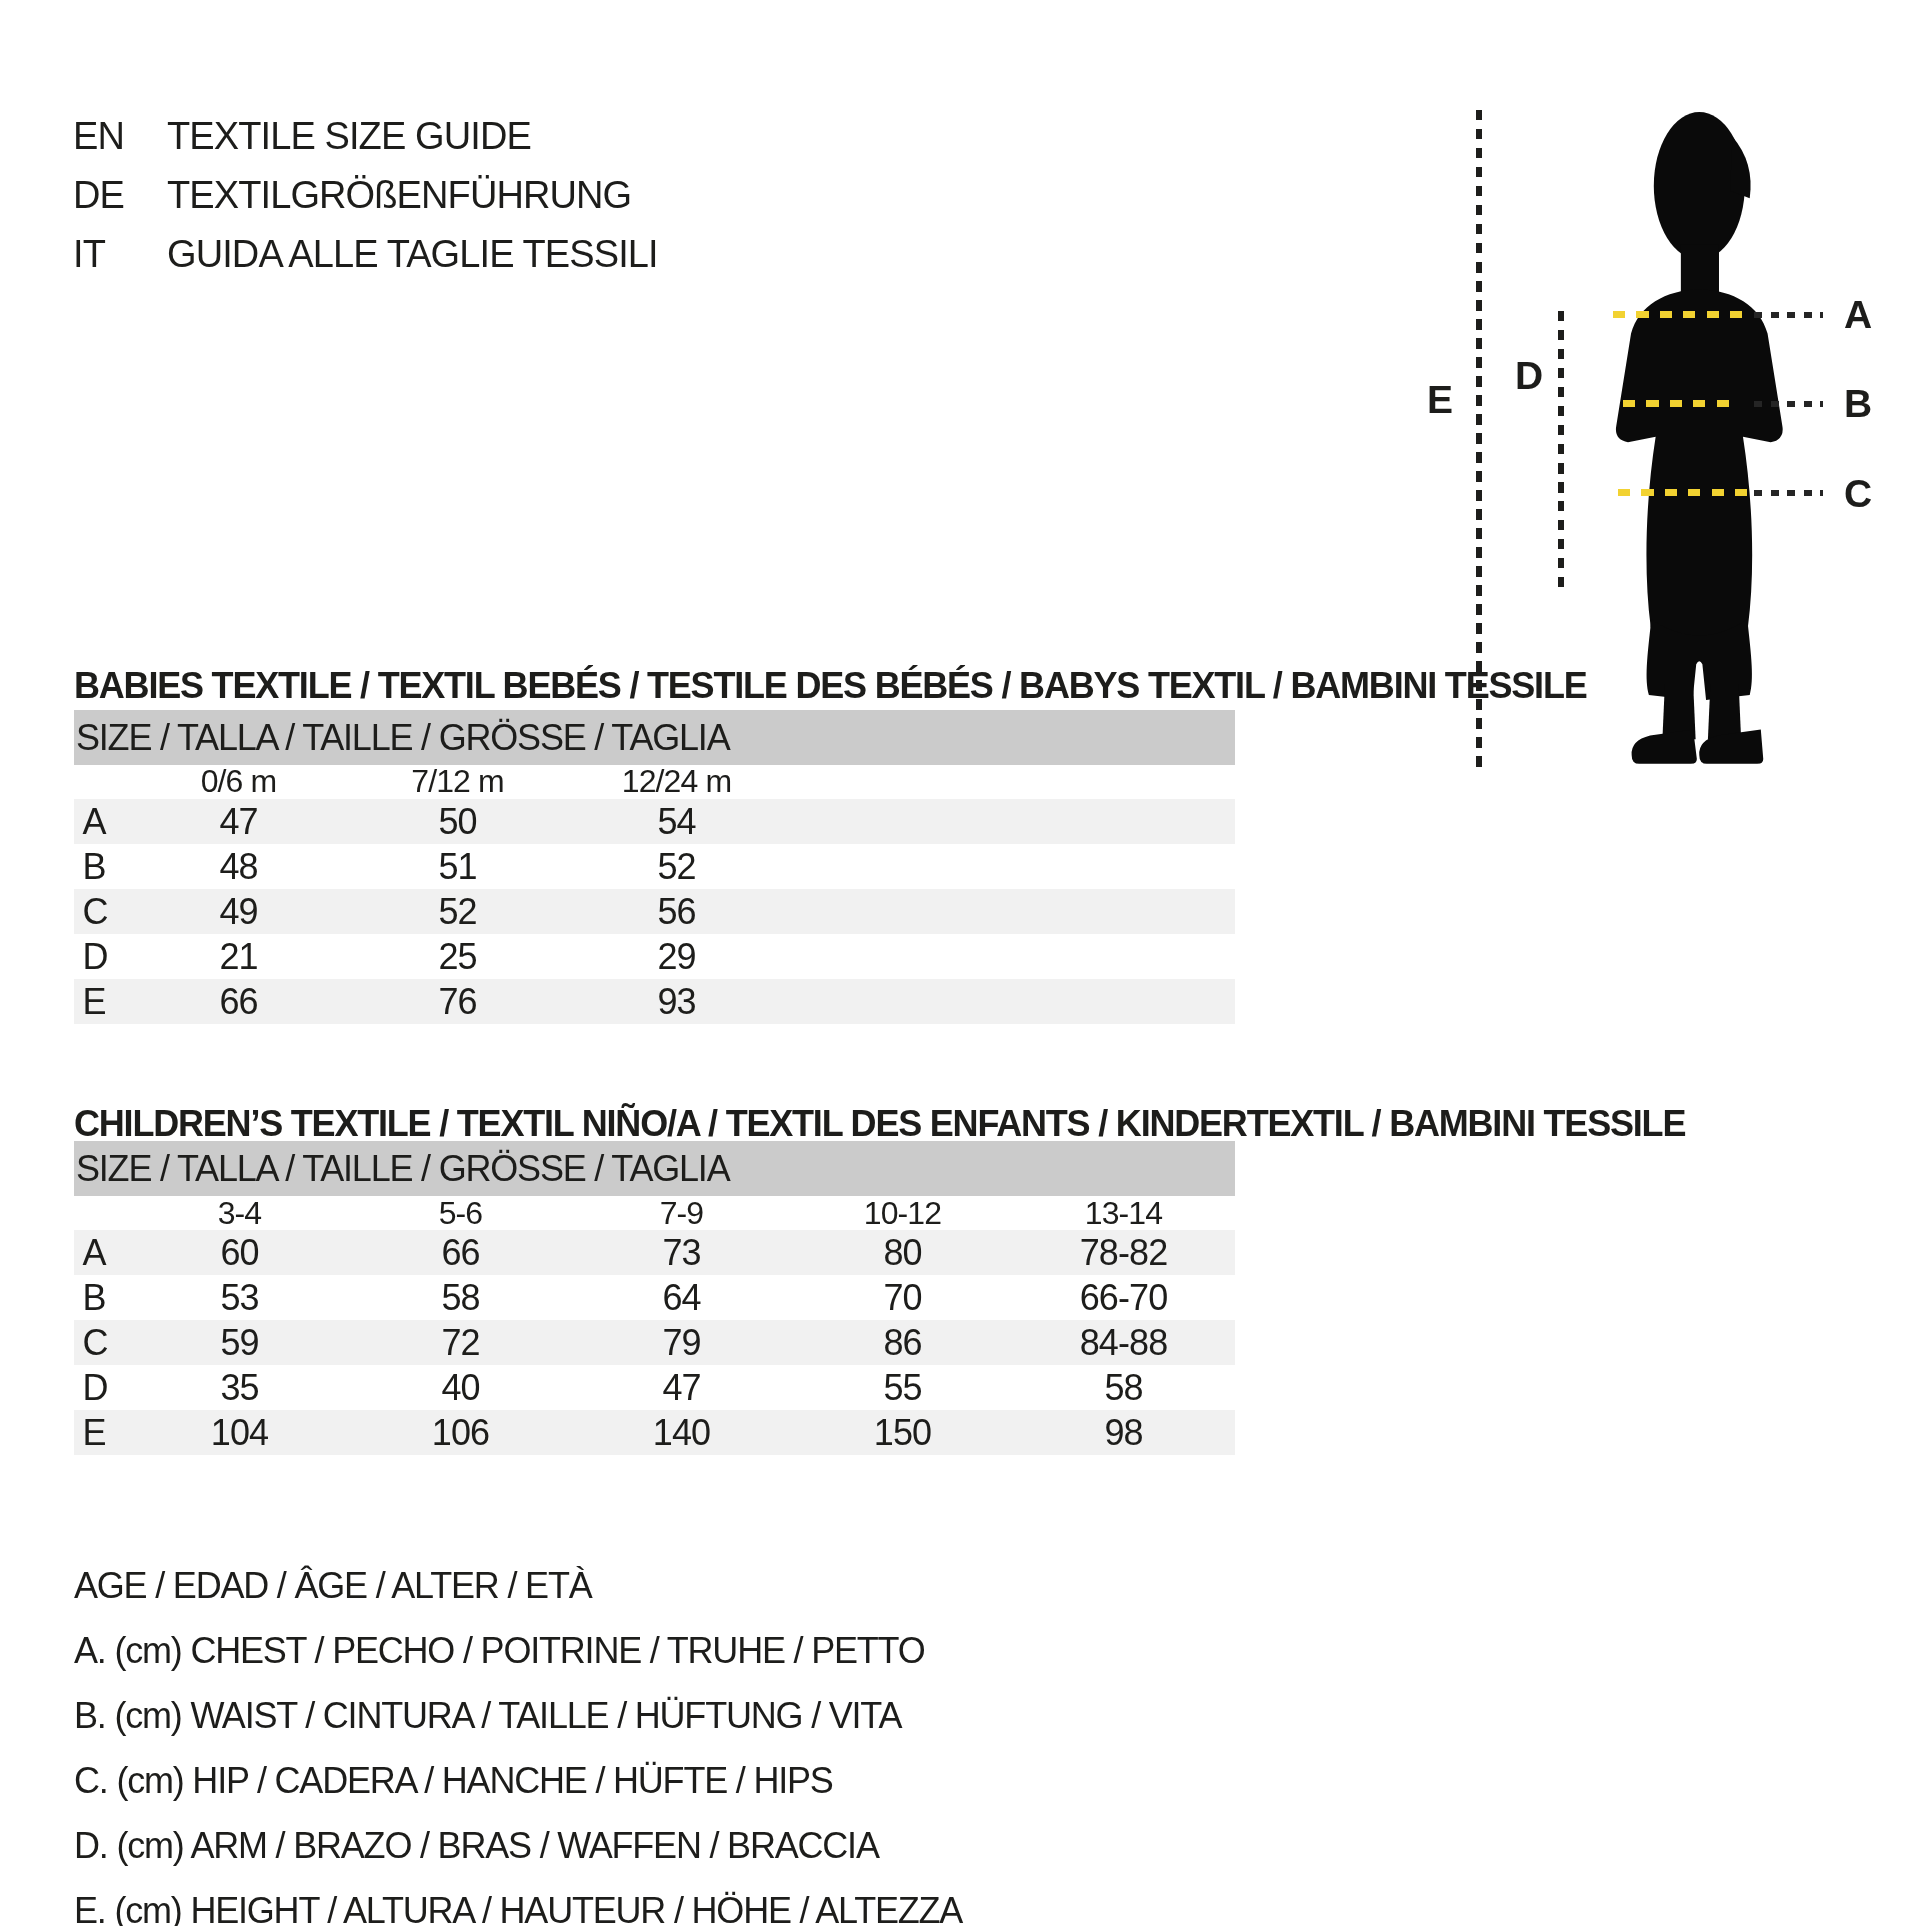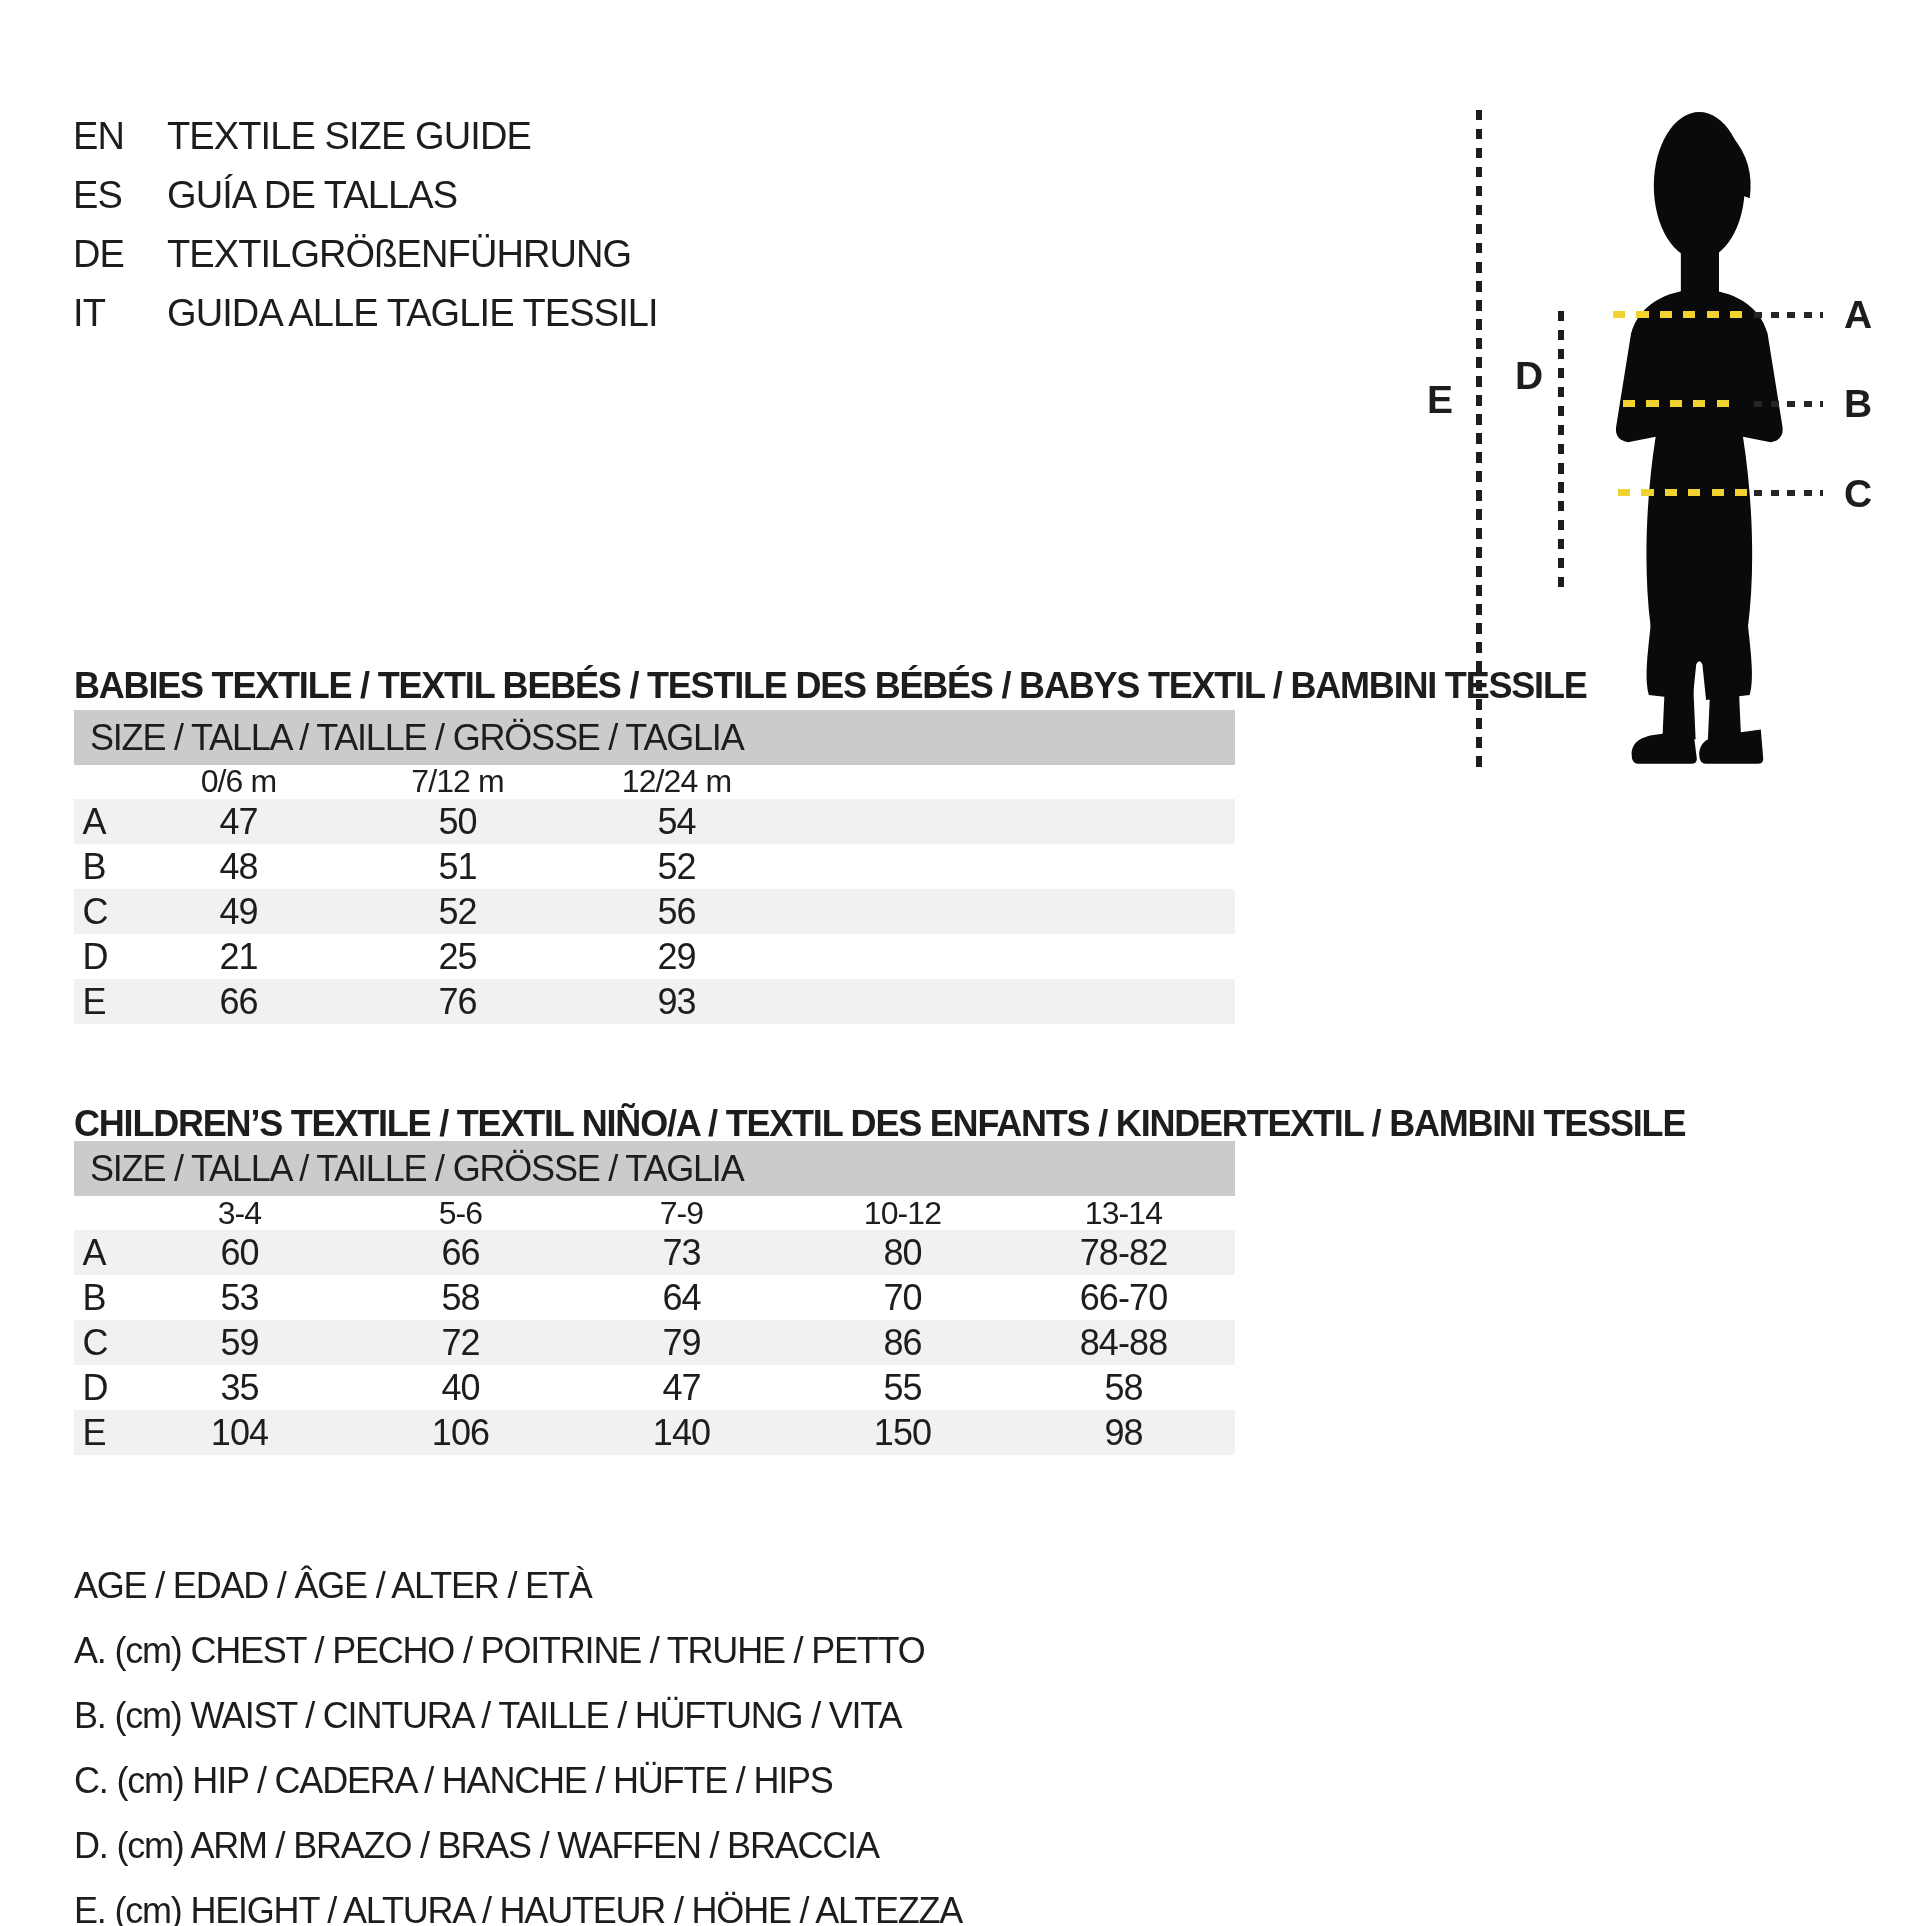--- a/index.html
+++ b/index.html
@@ -23,21 +23,21 @@
     font-size:36px;line-height:38px;white-space:nowrap;
     letter-spacing:-1.2px;
   }
   .babies-title{top:637px;}
   .children-title{top:1075px;text-align:center;}
   
   .hdr-bar{
     position:absolute;left:74px;width:1161px;height:55px;
     background:#cbcbcb;
     font-size:36px;line-height:55px;
-    padding-left:16px;box-sizing:border-box;
+    padding-left:2px;box-sizing:border-box;
     white-space:nowrap;letter-spacing:-1.2px;
   }
   .babies-bar{top:710px;}
   .children-bar{top:1141px;}
   .grid{position:absolute;left:74px;width:1161px;}
   .grid-3{display:grid;grid-template-columns:55px 219px 219px 219px 1fr;}
   .grid-5{display:grid;grid-template-columns:55px 221px 221px 221px 221px 221px;}
   .colheads{height:33px;font-size:32px;}
   .colheads .cell{line-height:33px;}
   .babies-colheads{top:765px;}
@@ -93,24 +93,20 @@
 <body>
 
 <div class="page">
 
   <section class="languages">
     <div class="lang-row">
       <span class="lang-code">EN</span>
       <span class="lang-label">TEXTILE SIZE GUIDE</span>
     </div>
     <div class="lang-row">
-      <span class="lang-code">ES</span>
-      <span class="lang-label">GUÍA DE TALLAS</span>
-    </div>
-    <div class="lang-row">
       <span class="lang-code">DE</span>
       <span class="lang-label">TEXTILGRÖßENFÜHRUNG</span>
     </div>
     <div class="lang-row">
       <span class="lang-code">IT</span>
       <span class="lang-label">GUIDA ALLE TAGLIE TESSILI</span>
     </div>
   </section>
 
   <div class="figure">

